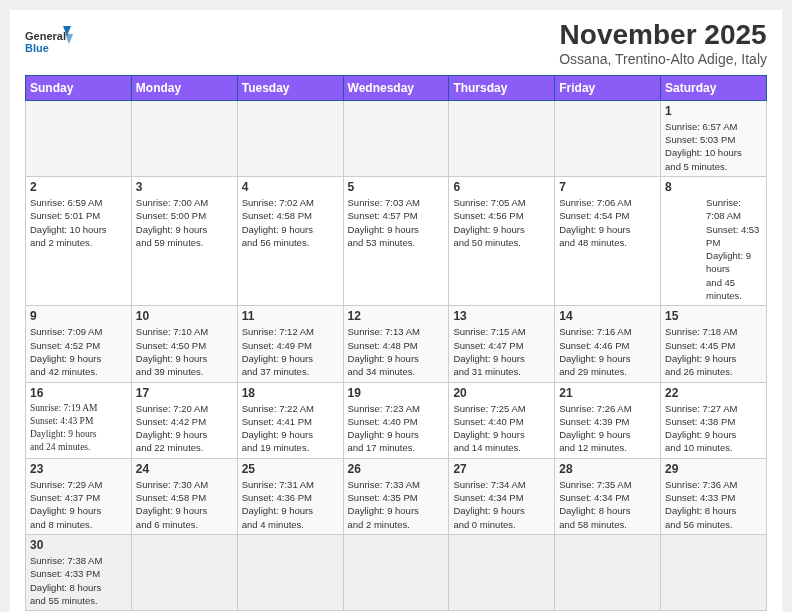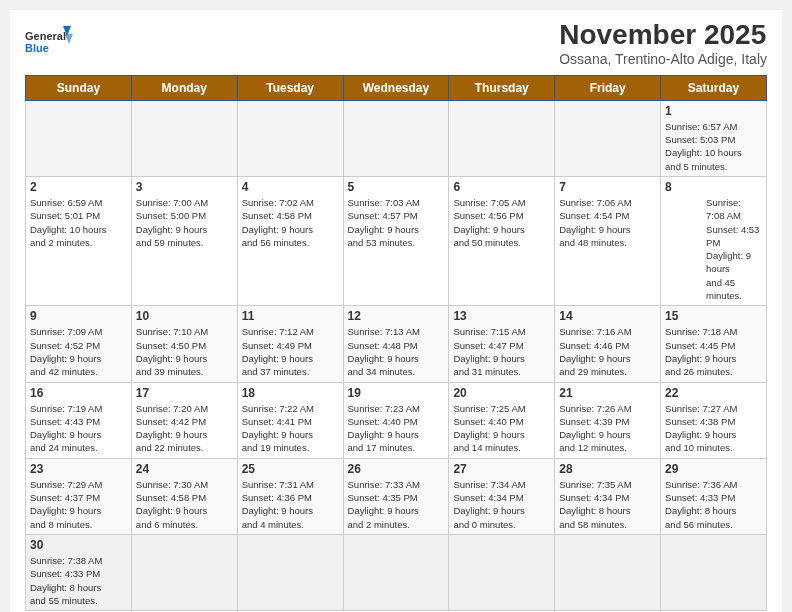--- a/index.html
+++ b/index.html
@@ -22,44 +22,44 @@
       align-items: flex-start;
       margin-bottom: 8px;
     }
     .logo {
       display: flex;
       align-items: center;
       gap: 4px;
       margin-top: 4px;
     }
     .title-block {
-      text-align: left;
+      text-align: center;
     }
     .month-title {
       font-size: 28px;
       font-weight: bold;
       color: #333;
       line-height: 1.1;
     }
     .location-title {
       font-size: 14px;
       color: #555;
     }
     .calendar {
       width: 100%;
       border-collapse: collapse;
       border: 1px solid #ccc;
     }
     .calendar th {
-      background: #a16207;
+      background: #8b5cf6;
       color: white;
       font-size: 12px;
       font-weight: bold;
       padding: 5px 4px;
-      text-align: center;
+      text-align: left;
       border: 1px solid #2259a0;
     }
     .calendar td {
       border: 1px solid #ccc;
       vertical-align: top;
       padding: 3px 4px;
       width: calc(100% / 7);
       min-height: 70px;
       background: white;
     }
@@ -233,21 +233,21 @@
             <span class="day-num">15</span>
             <div class="day-info" style="white-space: pre-line;">Sunrise: 7:18 AM
 Sunset: 4:45 PM
 Daylight: 9 hours
 and 26 minutes.</div>
           </td>
         </tr>
         <tr>
           <td>
             <span class="day-num">16</span>
-            <div class="day-info" style="white-space: pre-line;">Sunrise: 7:19 AM
+            <div class="day-info" style="white-space: pre-line; font-family: Liberation Serif, serif;">Sunrise: 7:19 AM
 Sunset: 4:43 PM
 Daylight: 9 hours
 and 24 minutes.</div>
           </td>
           <td>
             <span class="day-num">17</span>
             <div class="day-info" style="white-space: pre-line;">Sunrise: 7:20 AM
 Sunset: 4:42 PM
 Daylight: 9 hours
 and 22 minutes.</div>

